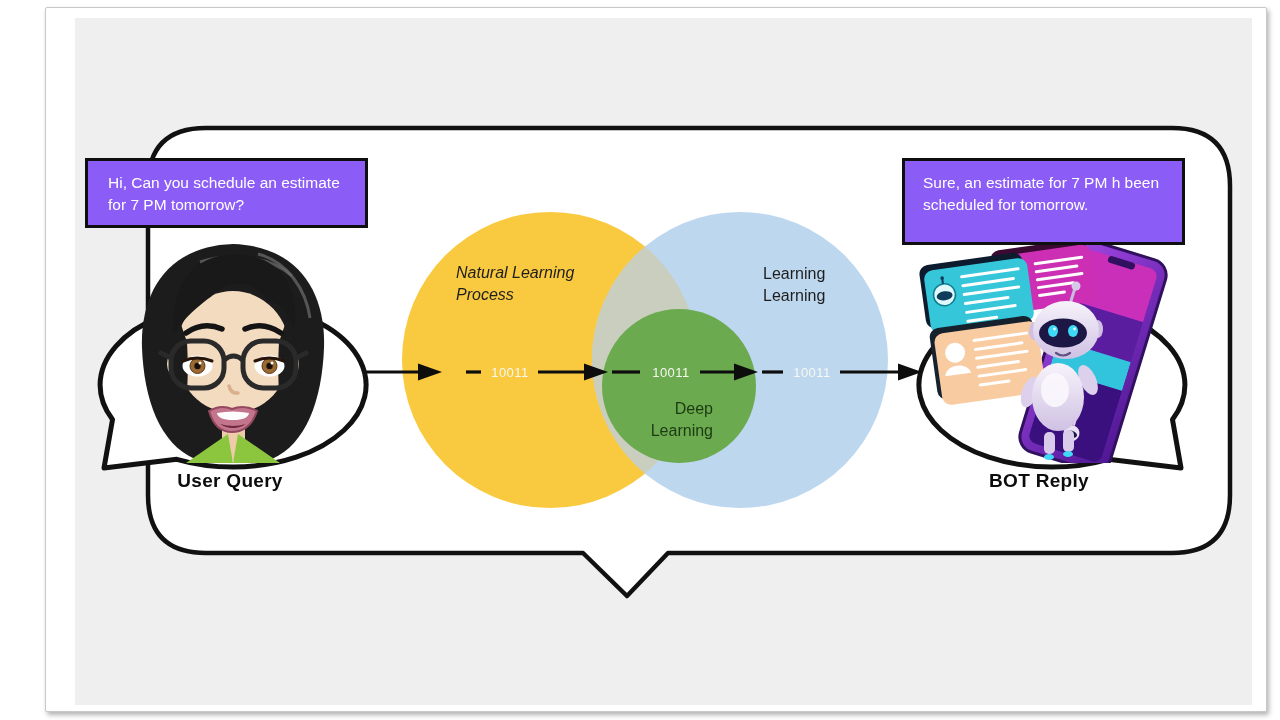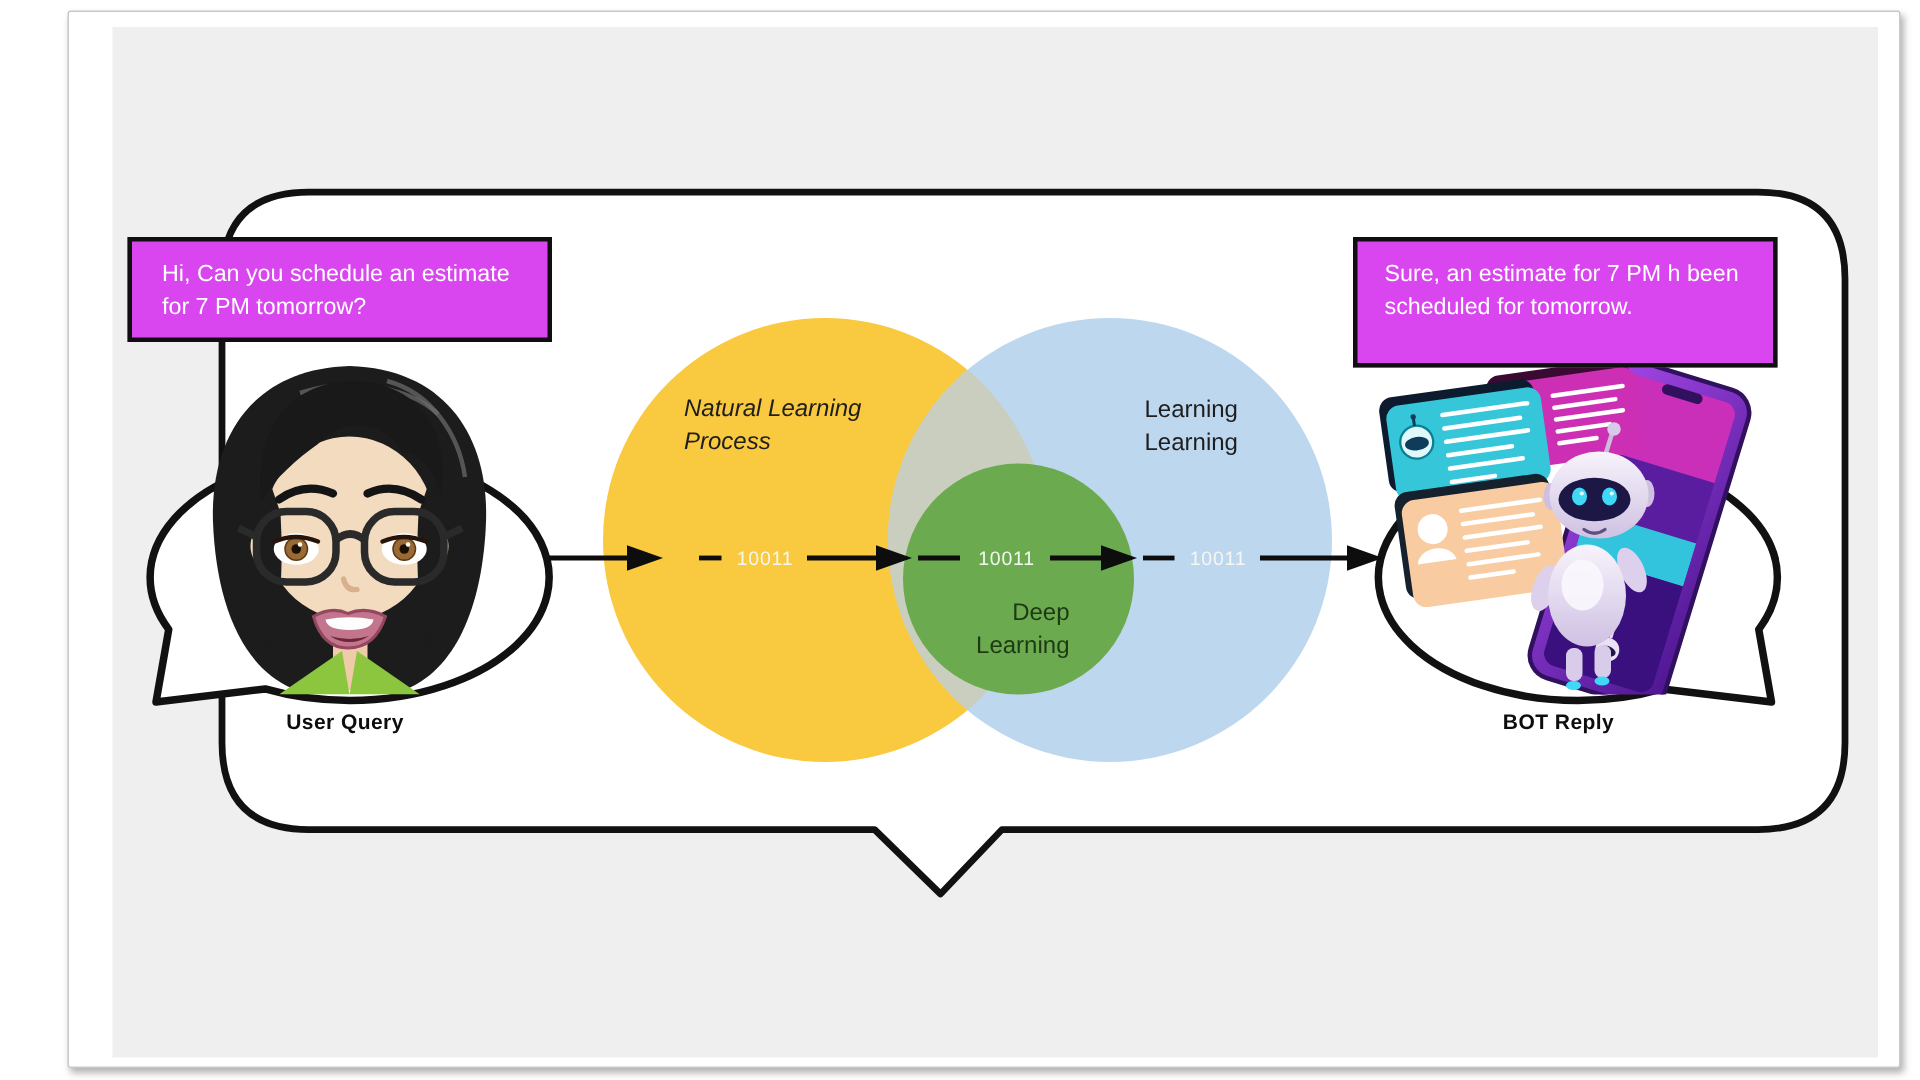--- a/index.html
+++ b/index.html
@@ -3,31 +3,31 @@
 <meta charset="utf-8">
 <style>
   html,body{margin:0;padding:0;background:#ffffff;}
   .stage{position:relative;width:1280px;height:720px;background:#ffffff;
          font-family:"Liberation Sans",sans-serif;overflow:hidden;}
   .frame{position:absolute;left:45px;top:7px;width:1220px;height:703px;
          background:#ffffff;border:1px solid #c9c9c9;border-radius:2px;
          box-shadow:2px 3px 5px rgba(0,0,0,0.30);}
   .panel{position:absolute;left:75px;top:18px;width:1177px;height:687px;background:#efefef;}
   .diagram-svg{position:absolute;left:0;top:0;z-index:2;}
-  .msg-box{position:absolute;z-index:4;box-sizing:border-box;background:#d946ef;
+  .msg-box{position:absolute;z-index:4;box-sizing:border-box;background:#8b5cf6;
            border:3px solid #0f0f0f;color:#ffffff;font-size:15.5px;line-height:1.42;}
   .msg-left{left:85px;top:158px;width:283px;height:70px;padding:11px 12px 0 20px;}
   .msg-right{left:902px;top:158px;width:283px;height:87px;padding:11px 8px 0 18px;}
   .venn-label{position:absolute;z-index:4;color:#1e1e1e;font-size:16px;line-height:1.35;}
   .lbl-nlp{left:456px;top:262px;width:134px;font-style:italic;}
   .lbl-ml{left:763px;top:263px;width:84px;}
   .lbl-dl{left:639px;top:398px;width:74px;color:#1d3a14;text-align:right;}
   .binary{position:absolute;z-index:4;color:#f7f7f2;font-size:13px;
           transform:translate(-50%,-50%);letter-spacing:0.5px;}
-  .caption{position:absolute;z-index:4;color:#0d0d0d;font-weight:bold;font-size:14px;
+  .caption{position:absolute;z-index:4;color:#0d0d0d;font-weight:bold;font-size:19px;
            transform:translate(-50%,-50%);letter-spacing:0.3px;}
   .title{position:absolute;z-index:4;left:629px;top:632px;transform:translate(-50%,-50%);
          color:#F50D0D;font-weight:bold;font-size:35px;letter-spacing:0.5px;
          text-shadow:0.6px 0 0 #F50D0D;white-space:nowrap;}
 </style>
 </head>
 <body>
 
 <div class="stage">
   <div class="frame"></div>

